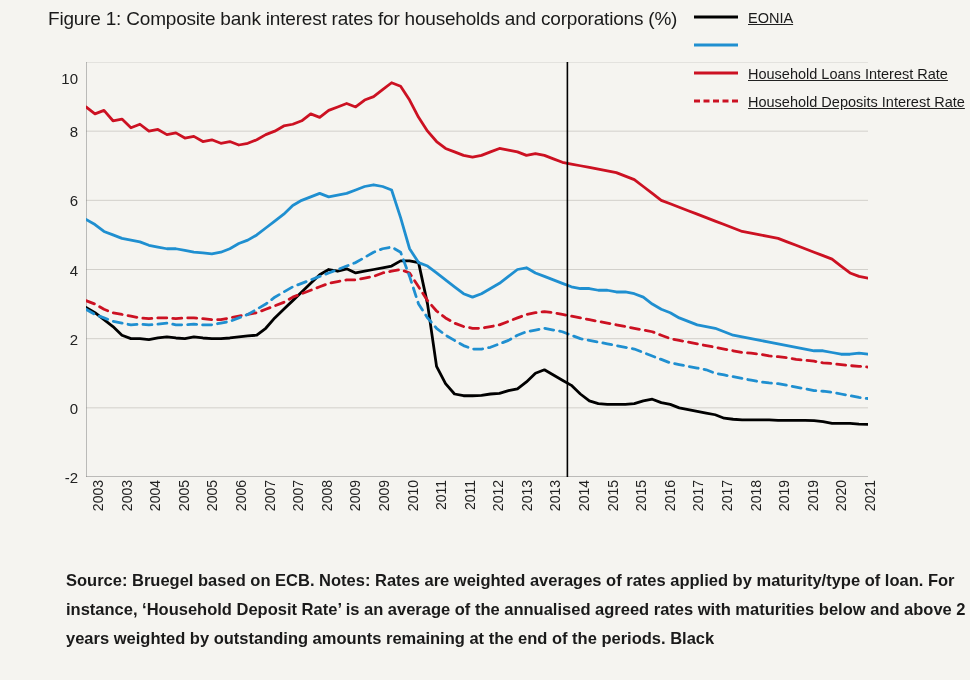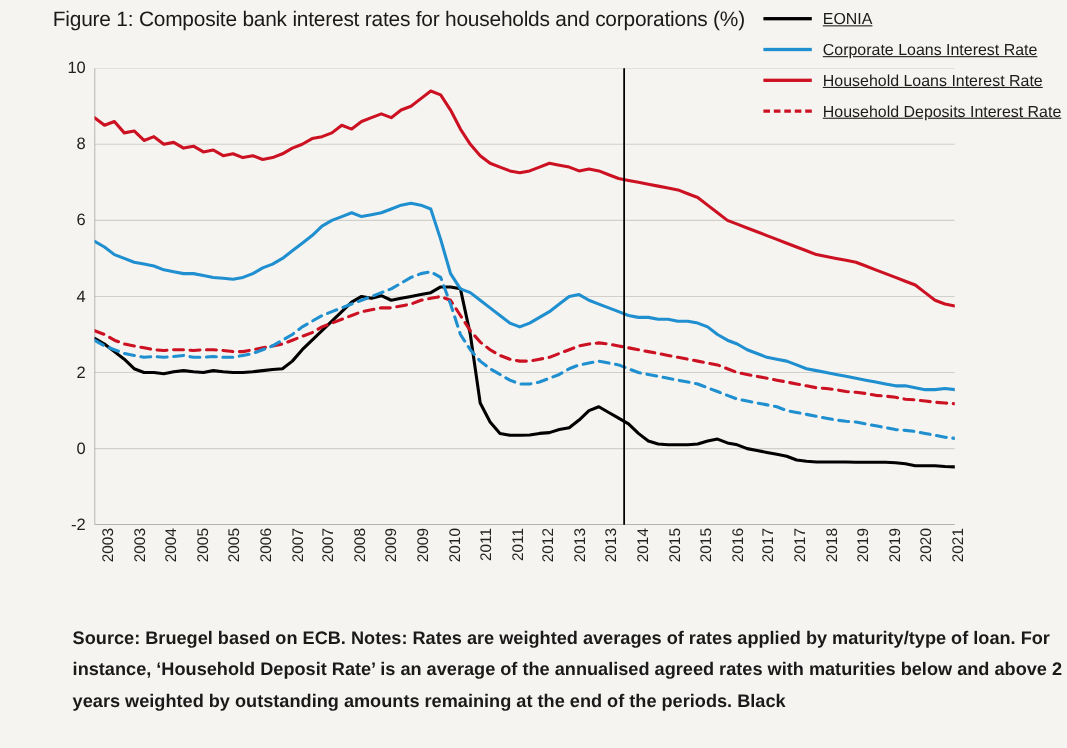--- a/index.html
+++ b/index.html
@@ -123,21 +123,20 @@
       <div class="legend-row">
         <span class="legend-swatch">
           <span class="bar" style="background: rgb(0, 0, 0);"></span>
         </span>
         <span class="legend-label">EONIA</span>
       </div>
       <div class="legend-row">
         <span class="legend-swatch">
           <span class="bar" style="background: rgb(31, 143, 208);"></span>
         </span>
-        <span class="legend-label">Corporate Loans Interest Rate</span>
       </div>
       <div class="legend-row">
         <span class="legend-swatch">
           <span class="bar" style="background: rgb(204, 17, 34);"></span>
         </span>
         <span class="legend-label">Household Loans Interest Rate</span>
       </div>
       <div class="legend-row">
         <span class="legend-swatch dashed">
           <span class="bar" style="border-top-color: rgb(204, 17, 34);"></span>
@@ -163,21 +162,21 @@
         <polyline points="0.00,247.27 8.99,252.46 17.98,255.92 26.97,259.38 35.95,261.10 44.94,262.83 53.93,262.14 62.92,262.83 71.91,262.14 80.90,261.10 89.89,262.83 98.87,262.83 107.86,262.14 116.85,262.83 125.84,262.83 134.83,261.10 143.82,259.38 152.80,255.92 161.79,252.46 170.78,247.27 179.77,242.08 188.76,235.17 197.75,229.98 206.74,224.79 215.72,221.33 224.71,217.88 233.70,214.42 242.69,210.96 251.68,207.50 260.67,204.04 269.66,200.58 278.64,195.40 287.63,190.21 296.62,186.75 305.61,185.02 314.60,190.21 323.59,214.42 332.57,242.08 341.56,255.92 350.55,266.29 359.54,273.21 368.53,278.40 377.52,283.58 386.51,287.04 395.49,287.04 404.48,285.31 413.47,281.85 422.46,278.40 431.45,273.21 440.44,269.75 449.43,268.02 458.41,266.29 467.40,268.02 476.39,269.75 485.38,273.21 494.37,276.67 503.36,278.40 512.34,280.13 521.33,281.85 530.32,283.58 539.31,285.31 548.30,287.04 557.29,290.50 566.28,293.96 575.26,297.42 584.25,300.88 593.24,302.60 602.23,304.33 611.22,306.06 620.21,307.79 629.20,311.25 638.18,312.98 647.17,314.71 656.16,316.44 665.15,318.17 674.14,319.90 683.13,320.93 692.11,321.63 701.10,323.35 710.09,325.08 719.08,326.81 728.07,328.54 737.06,329.23 746.05,330.27 755.03,332.00 764.02,333.73 773.01,335.46 782.00,336.50" fill="none" stroke="#1f8fd0" stroke-width="2.8" stroke-linejoin="round" stroke-linecap="round" stroke-dasharray="9,6"></polyline>
         <line x1="481.3924731182838" x2="481.3924731182838" y1="-2" y2="417" stroke="#000000" stroke-width="1.6"></line>
       </svg>
     <div id="yticks">
         <div class="ytick" style="top: 415px;">-2</div>
         <div class="ytick" style="top: 345.833px;">0</div>
         <div class="ytick" style="top: 276.667px;">2</div>
         <div class="ytick" style="top: 207.5px;">4</div>
         <div class="ytick" style="top: 138.333px;">6</div>
         <div class="ytick" style="top: 69.1667px;">8</div>
-        <div class="ytick" style="top: 0px;">10</div>
+        <div class="ytick" style="top: 16px;">10</div>
       </div>
   </div>
 
   <div class="xlabels" id="xlabels">
       <div class="xtick" style="left: 4px;">2003</div>
       <div class="xtick" style="left: 32.5926px;">2003</div>
       <div class="xtick" style="left: 61.1852px;">2004</div>
       <div class="xtick" style="left: 89.7778px;">2005</div>
       <div class="xtick" style="left: 118.37px;">2005</div>
       <div class="xtick" style="left: 146.963px;">2006</div>

